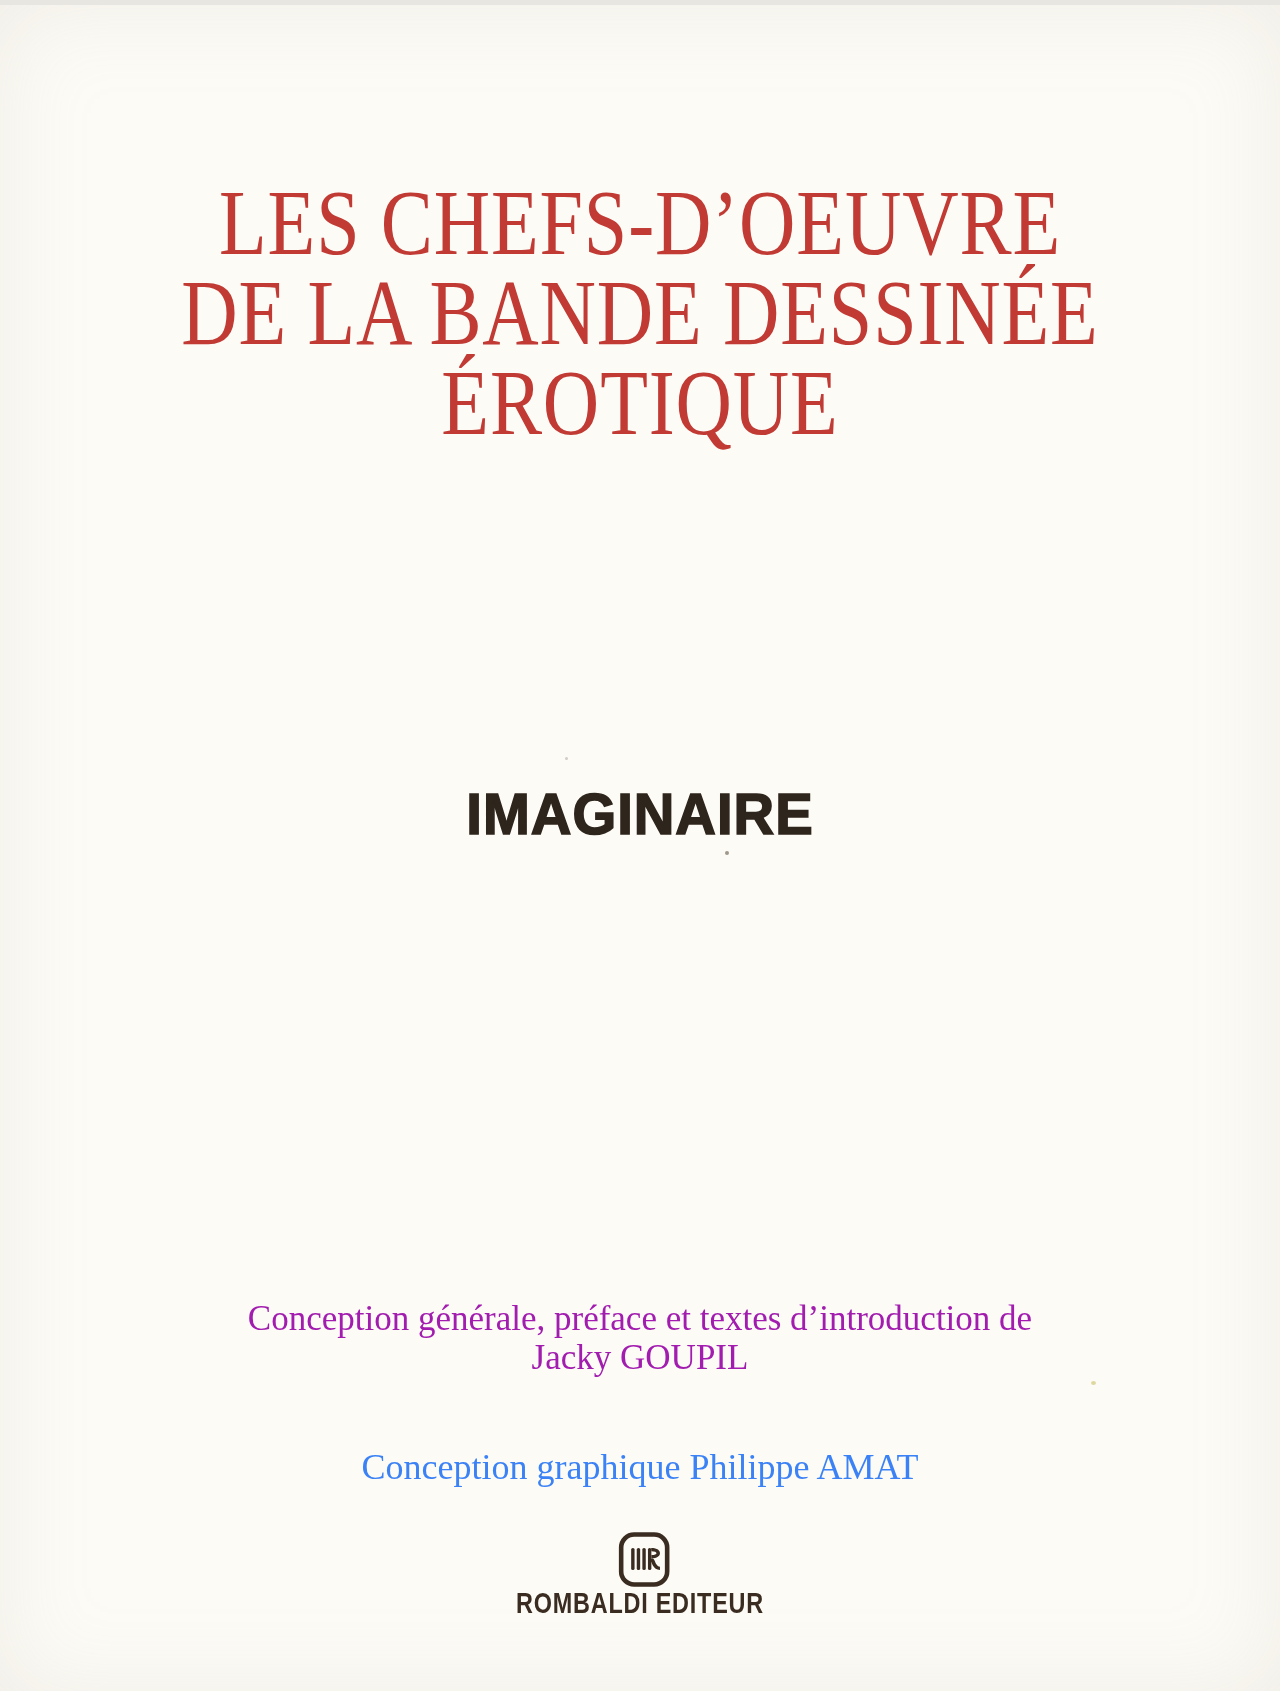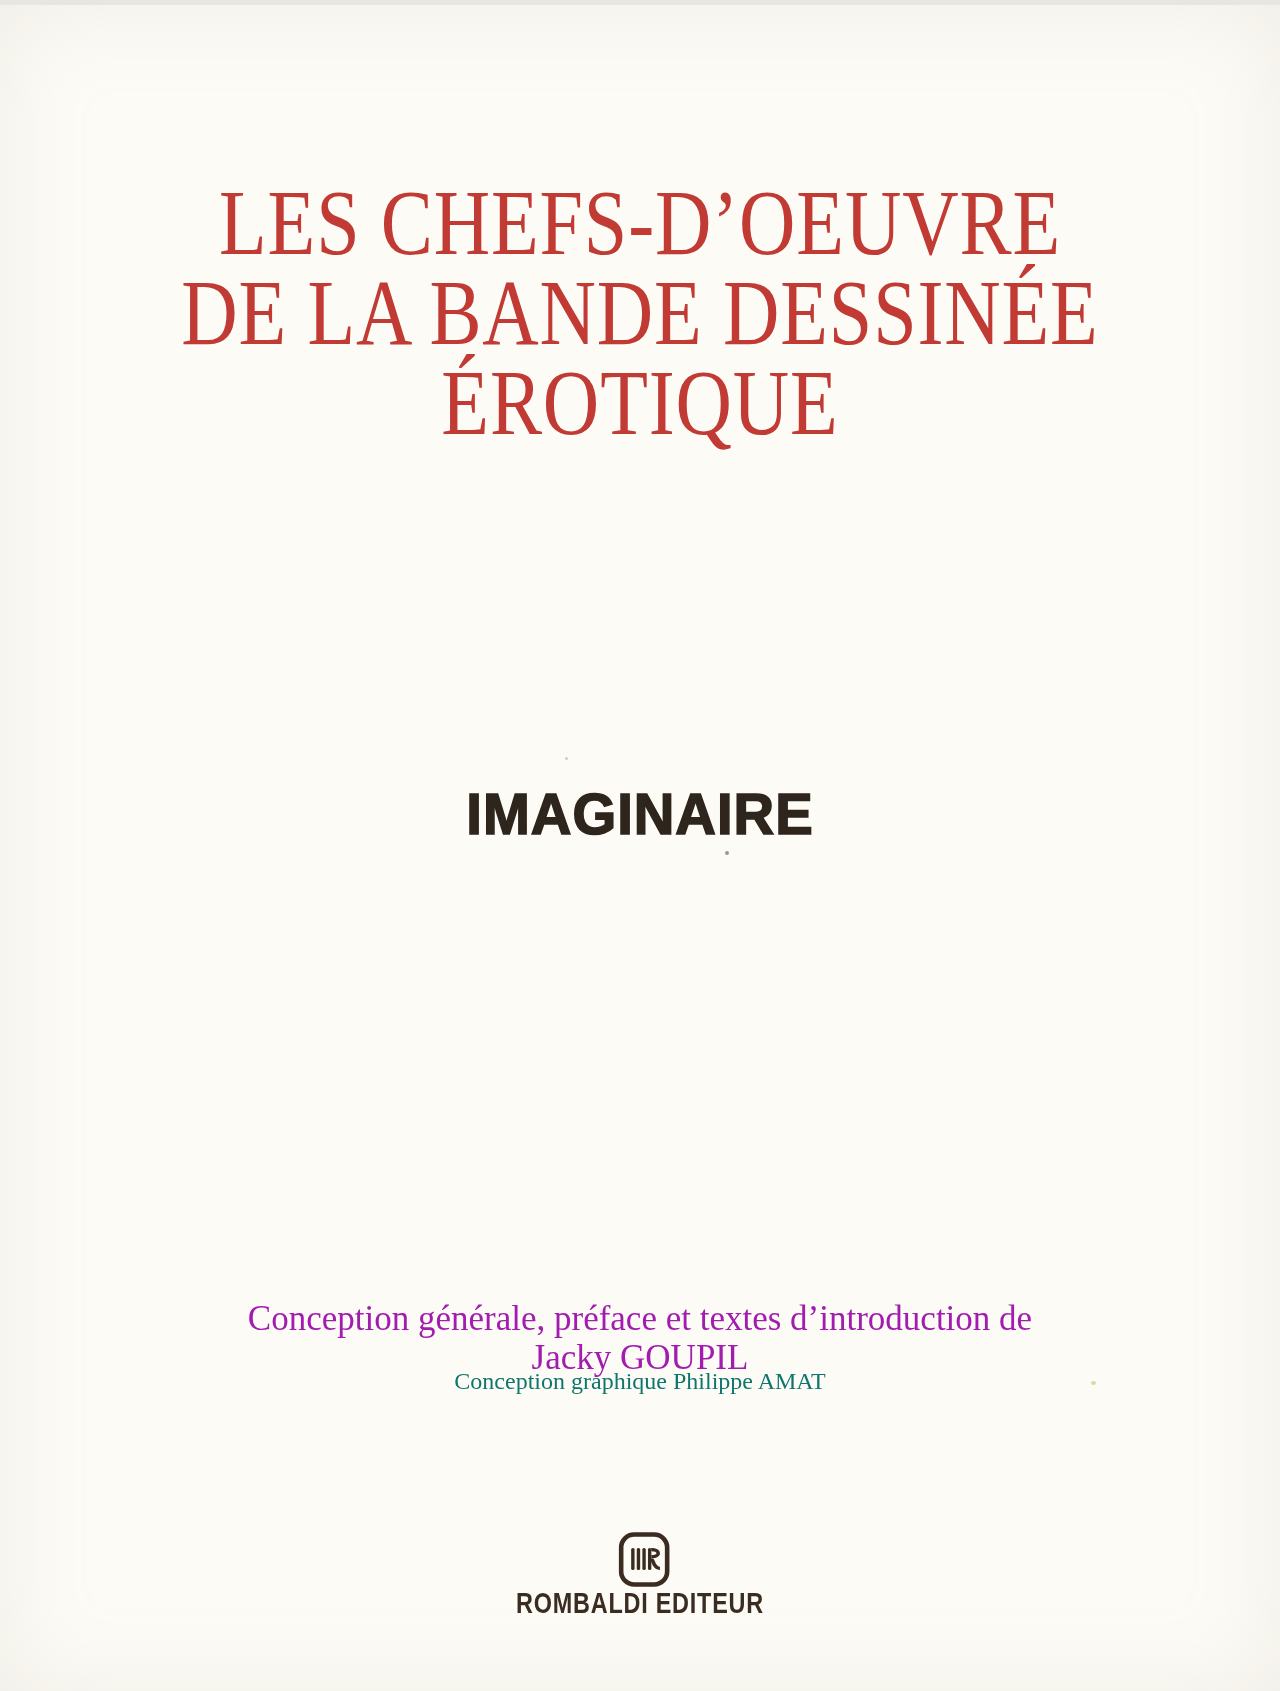--- a/index.html
+++ b/index.html
@@ -44,24 +44,24 @@
   }
   
   .credits{
     position:absolute;top:1294px;left:0;right:0;
     text-align:center;
     color:#a21caf;
     font-size:35px;
     line-height:39px;
   }
   .credit-graphic{
-    position:absolute;top:1364px;left:0;right:0;
+    position:absolute;top:1444px;left:0;right:0;
     text-align:center;
-    color:#0f766e;
-    font-size:24px;
+    color:#3b82f6;
+    font-size:36px;
     line-height:1;
   }
   
   .publisher-logo{
     position:absolute;top:1526px;left:50%;
     transform:translateX(-42%);
     width:52px;height:57px;
   }
   .publisher-name{
     position:absolute;top:1583px;left:0;right:0;

